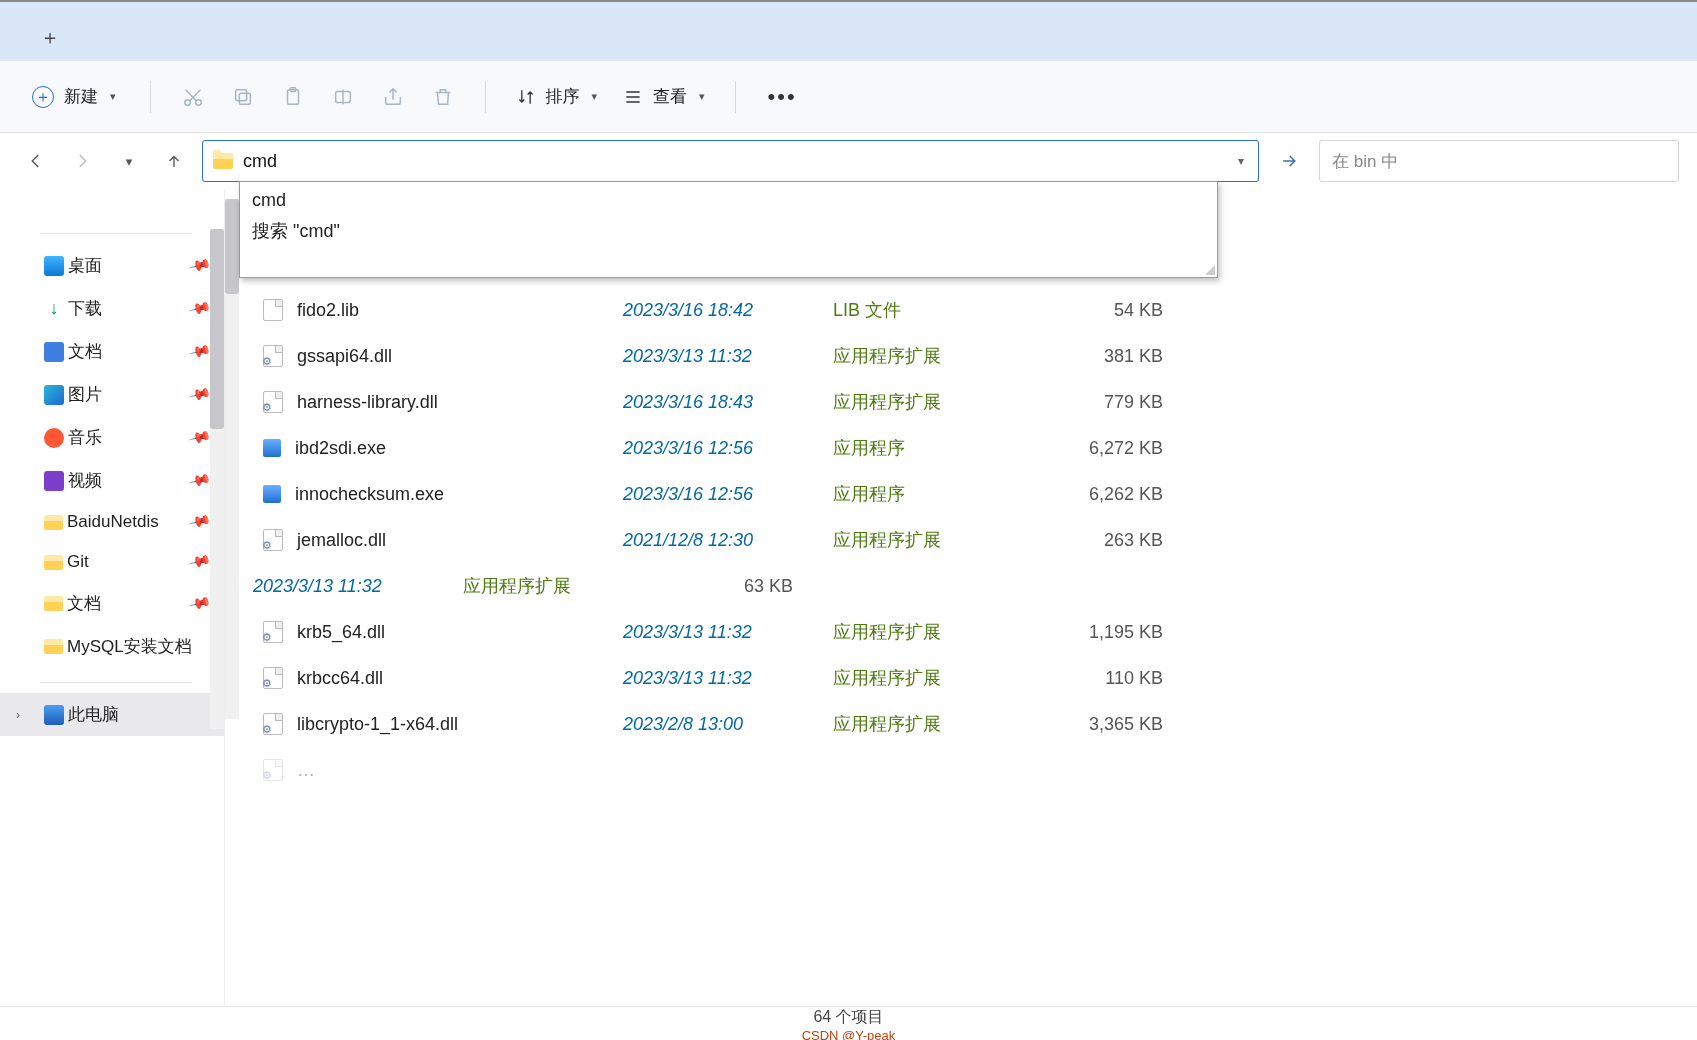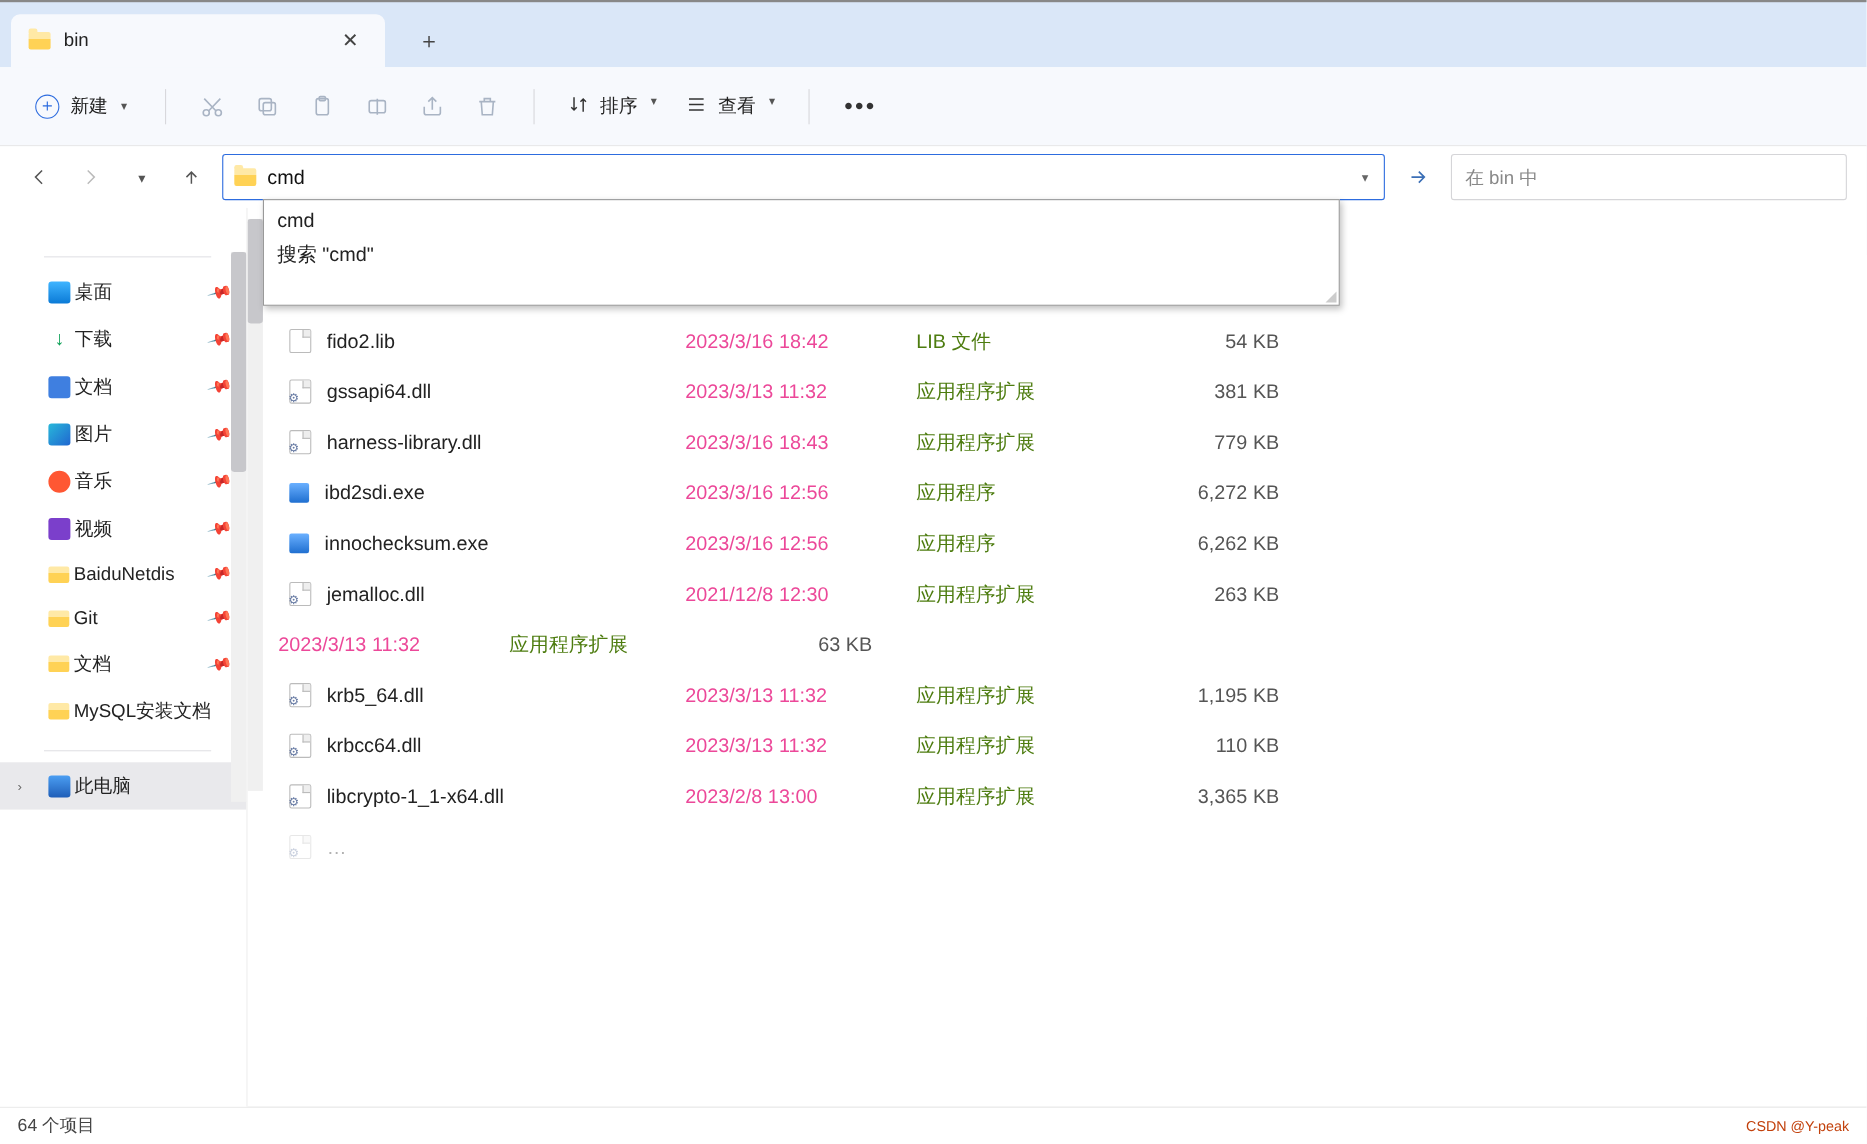--- a/index.html
+++ b/index.html
@@ -18,21 +18,21 @@
     
     .toolbar { height: 72px; background: #f7f9fd; display: flex; align-items: center; padding: 0 18px; gap: 6px; border-bottom: 1px solid #e5e5e5; }
     .btn-new { display: flex; align-items: center; gap: 10px; padding: 8px 14px; border-radius: 6px; }
     .plus-circle { width: 22px; height: 22px; border: 1.5px solid #2d6cdf; border-radius: 50%; display: flex; align-items: center; justify-content: center; color: #2d6cdf; font-size: 16px; line-height: 1; }
     .btn-new-label { font-size: 17px; color: #222; }
     .chevron { font-size: 11px; color: #555; margin-left: 2px; }
     .divider { width: 1px; height: 32px; background: #d8d8dc; margin: 0 14px; }
     .tool-icon { width: 44px; height: 44px; display: flex; align-items: center; justify-content: center; color: #3b6fb6; border-radius: 6px; }
     .tool-icon.disabled { color: #a9b4c4; }
     .tool-icon svg { width: 22px; height: 22px; }
-    .tool-combo { display: flex; align-items: flex-start; gap: 10px; padding: 8px 10px; border-radius: 6px; }
+    .tool-combo { display: flex; align-items: center; gap: 10px; padding: 8px 10px; border-radius: 6px; }
     .tool-combo-label { font-size: 17px; color: #222; }
     .more { font-size: 22px; letter-spacing: 2px; color: #333; padding: 8px 12px; }
     
     
     .addr-row { height: 56px; background: #fff; display: flex; align-items: center; padding: 0 18px; gap: 10px; }
     .nav-btn { width: 36px; height: 36px; display: flex; align-items: center; justify-content: center; color: #555; border-radius: 4px; }
     .nav-btn.disabled { color: #bbb; }
     .nav-btn svg { width: 18px; height: 18px; }
     .addr-box { flex: 1; height: 42px; border: 1.5px solid #2d6cdf; border-radius: 3px; display: flex; align-items: center; padding: 0 10px; position: relative; background: #fff; }
     .addr-folder { margin-right: 10px; }
@@ -70,44 +70,37 @@
     .side-thumb { position: absolute; right: 0; top: 40px; width: 14px; height: 200px; background: #c7c7cb; border-radius: 3px; }
     
     
     .files { flex: 1; overflow: hidden; position: relative; }
     .file-scroll { position: absolute; left: 0; top: 10px; width: 14px; height: 520px; background: #f0f0f0; }
     .file-thumb { position: absolute; left: 0; top: 10px; width: 14px; height: 95px; background: #c7c7cb; border-radius: 3px; }
     .file-rows { margin-left: 28px; padding-top: 6px; }
     .file-row { display: flex; align-items: center; height: 46px; font-size: 18px; color: #222; }
     .file-row.faded { opacity: .35; }
     .col-name { width: 370px; display: flex; align-items: center; gap: 14px; padding-left: 10px; }
-    .col-date { width: 210px; color: #ec4899; }
+    .col-date { width: 210px; color: #0369a1; font-style: italic; }
     .col-type { width: 200px; color: #4d7c0f; }
     .col-size { width: 130px; text-align: right; color: #555; }
     .fi { width: 20px; height: 22px; border: 1px solid #bbb; border-radius: 2px; background: #fff; position: relative; flex-shrink: 0; }
     .fi::after { content: ""; position: absolute; top: 0; right: 0; width: 6px; height: 6px; background: #eee; border-left: 1px solid #bbb; border-bottom: 1px solid #bbb; }
     .fi.dll::before { content: "⚙"; position: absolute; bottom: -2px; left: -2px; font-size: 11px; color: #6a7da5; }
     .fi.exe { border: none; background: linear-gradient(#6ab0ff,#1f6fd0); width: 18px; height: 18px; border-radius: 2px; }
     .fi.exe::after { display: none; }
     
     
-    .statusbar { height: 34px; background: #fff; border-top: 1px solid #e5e5e5; display: flex; align-items: center; padding: 0 16px; font-size: 16px; color: #444; justify-content: space-between; }
+    .statusbar { height: 34px; background: #fff; border-top: 1px solid #e5e5e5; display: flex; align-items: center; padding: 0 16px; font-size: 16px; color: #444; justify-content: space-between; flex-direction: column; }
     .watermark { font-size: 13px; color: #c2410c; }
   </style>
 </head>
 <body>
 
 <div class="titlebar">
-  <div class="tab">
-    <div class="tab-left">
-      <span class="folder-icon"></span>
-      <span class="tab-title">bin</span>
-    </div>
-    <span class="tab-close">✕</span>
-  </div>
   <div class="new-tab">＋</div>
 </div>
 
 <div class="toolbar">
   <div class="btn-new">
     <span class="plus-circle">＋</span>
     <span class="btn-new-label">新建</span>
     <span class="chevron">▾</span>
   </div>
   <div class="divider"></div>

